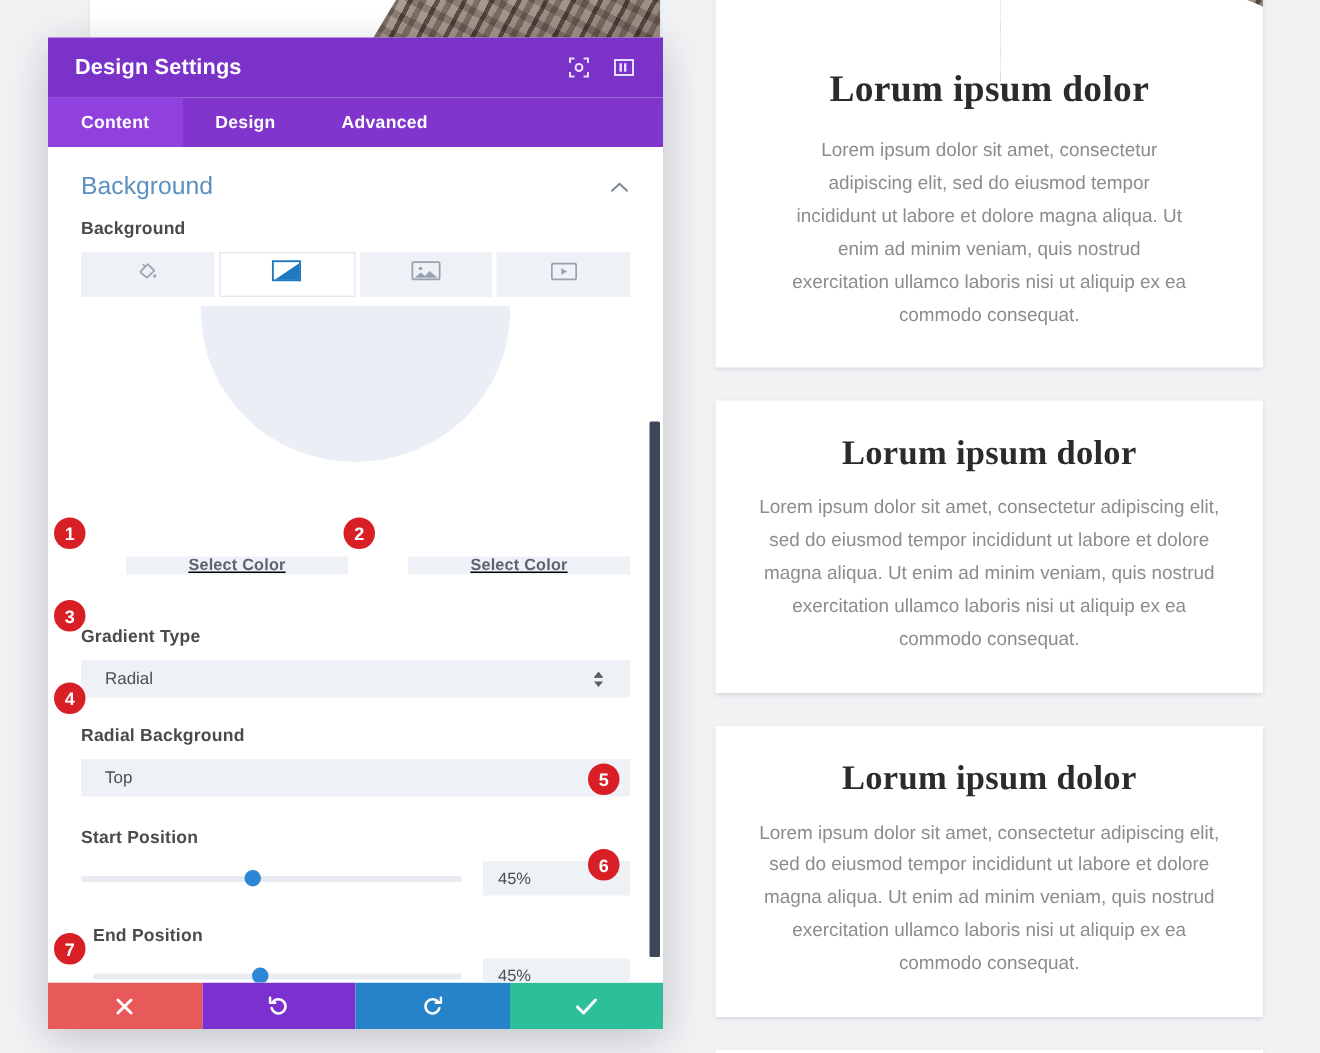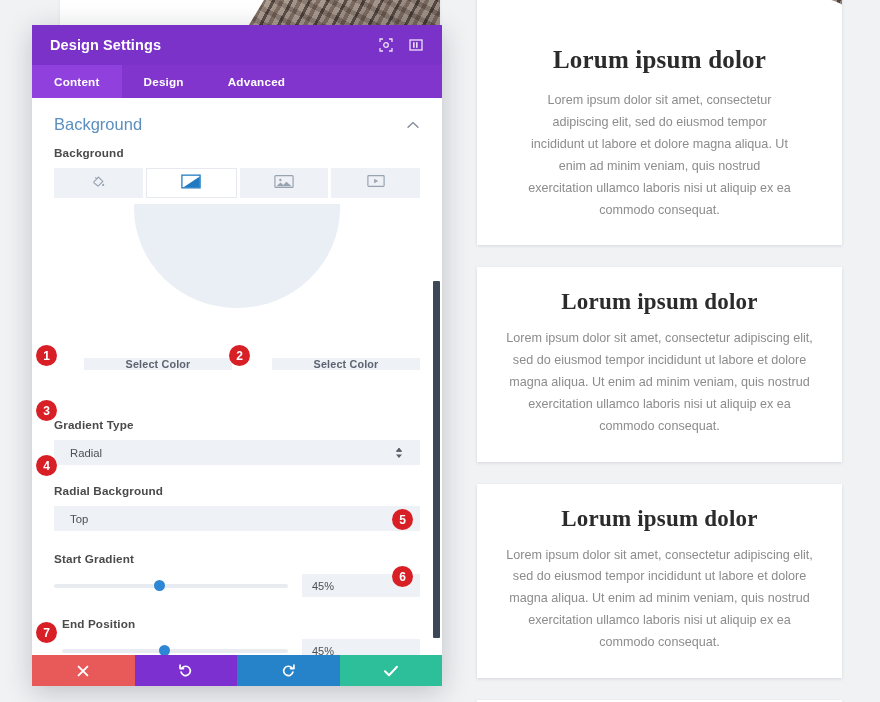--- a/index.html
+++ b/index.html
@@ -226,21 +226,21 @@
     border-radius: 50%;
     background: #eaeff5;
   }
 
   .color-row {
     display: flex;
     gap: 10px;
     padding: 0 22px;
     margin-top: 6px;
   }
-  .color-ctl { flex: 1; display: flex; align-items: flex-start; height: 38px; }
+  .color-ctl { flex: 1; display: flex; align-items: center; height: 38px; text-decoration: underline; }
   .swatch {
     width: 30px;
     background-image:
       linear-gradient(45deg, #c9c9c9 25%, transparent 25%, transparent 75%, #c9c9c9 75%),
       linear-gradient(45deg, #c9c9c9 25%, transparent 25%, transparent 75%, #c9c9c9 75%);
     background-size: 10px 10px;
     background-position: 0 0, 5px 5px;
     background-color: #ffffff;
   }
   .select-color-btn {
@@ -289,21 +289,21 @@
     border-radius: 2px;
   }
   .slider-knob {
     position: absolute;
     top: 1px;
     width: 11px; height: 11px;
     border-radius: 50%;
     background: #2e87d4;
   }
   .slider-val {
-    width: 118px;
+    width: 98px;
     height: 23px;
     background: #eef1f5;
     display: flex;
     align-items: center;
     padding-left: 10px;
     font-size: 11px;
     color: #4a5056;
     box-sizing: border-box;
   }
 
@@ -513,21 +513,21 @@
             <svg width="8" height="12" viewBox="0 0 8 12">
               <path d="M4 1L7 4.6H1z" fill="#58606b"></path>
               <path d="M4 11L1 7.4h6z" fill="#58606b"></path>
             </svg>
           </span>
         </div>
       </div>
     </div>
 
     <div class="field" style="margin-top:21px;">
-      <div class="field-label">Start Gradient</div>
+      <div class="field-label">Start Position</div>
       <div class="slider-row">
         <div class="slider">
           <div class="slider-track"></div>
           <div class="slider-knob" id="knob-start" style="left: calc(45% - 5px);"></div>
         </div>
         <div class="slider-val">45%</div>
       </div>
     </div>
 
     <div class="field" style="margin-top:20px;padding-left:30px;">

